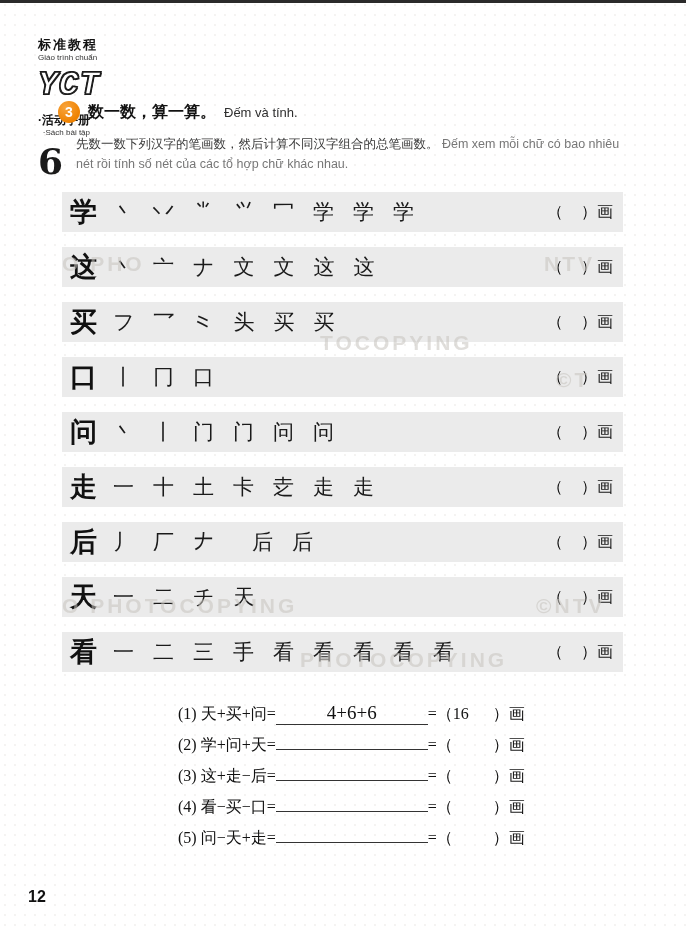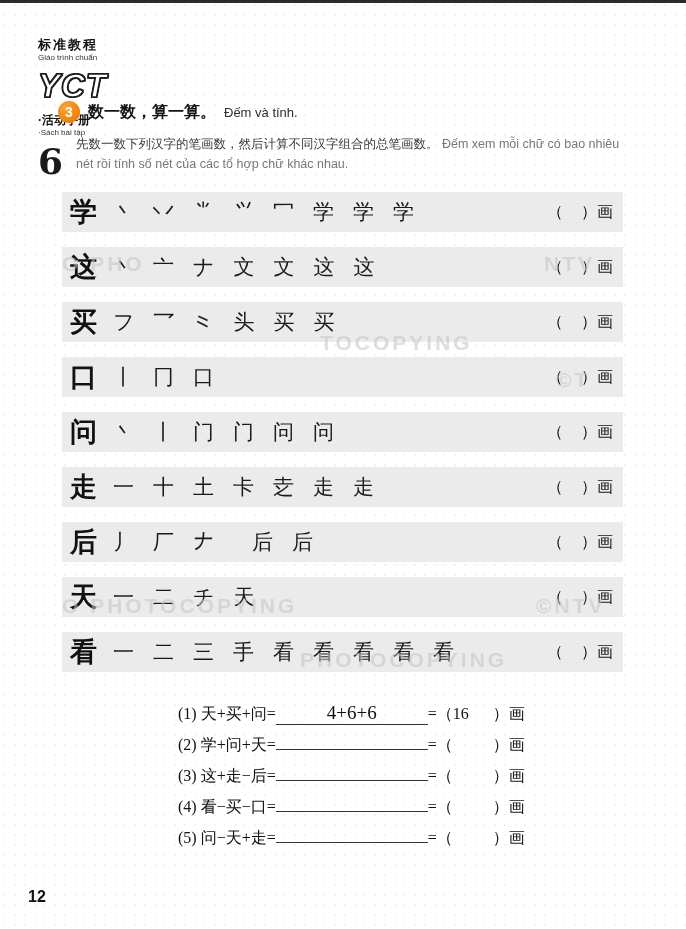--- a/index.html
+++ b/index.html
@@ -16,29 +16,29 @@
     background-size: 10px 10px;
   }
   .scan-edge { position:absolute; top:0; left:0; right:0; height:3px; background:#2b2b2b; }
 
   
   .header { position:absolute; top:34px; left:38px; display:flex; align-items:flex-start; gap:8px; z-index:4;flex-direction:column; }
   .series { display:flex; flex-direction:column; line-height:1.15; padding-top:4px; }
   .series-zh { font-size:13px; font-weight:bold; color:#141414; letter-spacing:2px; }
   .series-vi { font-size:8px; color:#333; }
   .logo-yct {
-    font-family:Liberation Sans, sans-serif;
+    font-family:Liberation Mono, monospace;
     font-style:italic; font-weight:bold; font-size:33px; line-height:0.95;
     color:#fff; letter-spacing:1px;
     -webkit-text-stroke:1.4px #1c1c1c;
     text-shadow:-1px -1px 0 #1c1c1c, 1px -1px 0 #1c1c1c, -1px 1px 0 #1c1c1c, 1px 1px 0 #1c1c1c;
   }
   .book { display:flex; flex-direction:column; line-height:1.2; padding-top:4px; }
   .book-zh { font-size:12px; font-weight:bold; color:#141414; }
-  .book-vi { font-size:8px; color:#333; }
+  .book-vi { font-size:8px; color:#333;text-align:right; }
   .volume { font-family:"DejaVu Serif","Liberation Serif",serif; font-size:36px; font-weight:bold; color:#1a1a1a; line-height:0.9; }
 
   
   .ex-head { position:absolute; top:101px; left:58px; display:flex; align-items:center; gap:8px; z-index:4; }
   .ex-num {
     width:22px; height:22px; border-radius:50%;
     background:radial-gradient(circle at 35% 30%, #f8a43c, #ef8200 70%);
     color:#fff; font-weight:bold; font-size:14px;
     display:flex; align-items:center; justify-content:center;
   }

